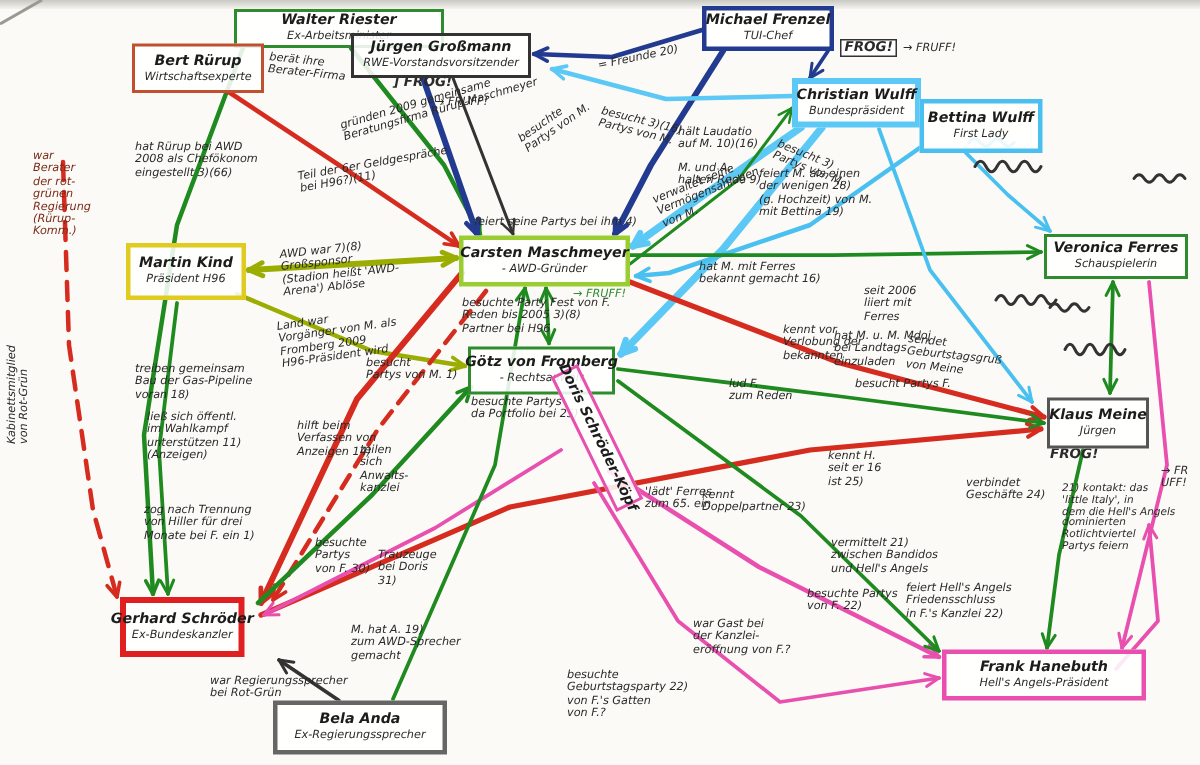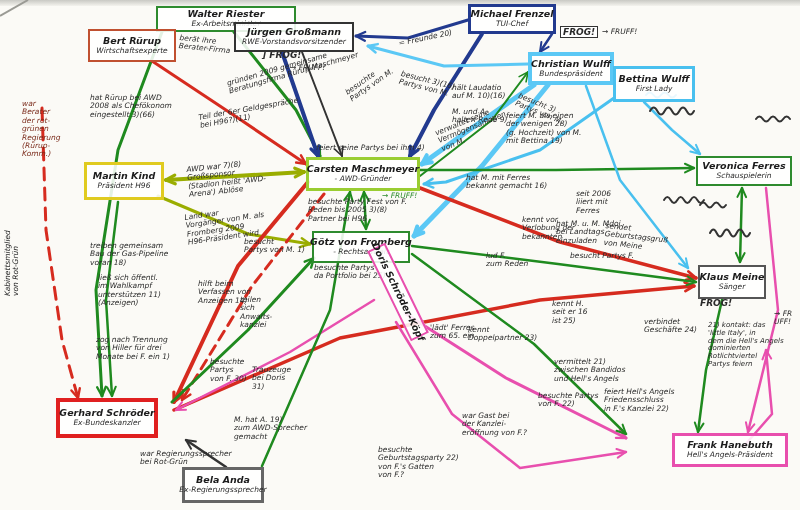--- a/index.html
+++ b/index.html
@@ -320,31 +320,31 @@
       <div class="node" style="left: 306px; top: 157px; width: 114px; height: 34px; border-color: rgb(154, 205, 50); border-width: 3px;">
         <div class="node-title">Carsten Maschmeyer</div>
         <div class="node-sub">- AWD-Gründer</div>
       </div>
       <div class="node" style="left: 312px; top: 231px; width: 98px; height: 32px; border-color: rgb(46, 139, 46); border-width: 2px;">
         <div class="node-title">Götz von Fromberg</div>
         <div class="node-sub">- Rechtsanwalt</div>
       </div>
       <div class="node" style="left: 698px; top: 265px; width: 68px; height: 34px; border-color: rgb(85, 85, 85); border-width: 2px;">
         <div class="node-title">Klaus Meine</div>
-        <div class="node-sub">Sänger</div>
-      </div>
-      <div class="node" style="left: 56px; top: 398px; width: 102px; height: 40px; border-color: rgb(224, 32, 32); border-width: 4px;">
+        <div class="node-sub">Jürgen</div>
+      </div>
+      <div class="node" style="left: 80px; top: 398px; width: 83px; height: 40px; border-color: rgb(224, 32, 32); border-width: 4px;">
         <div class="node-title">Gerhard Schröder</div>
         <div class="node-sub">Ex-Bundeskanzler</div>
       </div>
       <div class="node" style="left: 348px; top: 282px; width: 100px; height: 20px; border-color: rgb(232, 79, 174); border-width: 2px; transform: rotate(64deg);">
         <div class="node-title">Doris Schröder-Köpf</div>
       </div>
-      <div class="node" style="left: 628px; top: 433px; width: 116px; height: 34px; border-color: rgb(232, 79, 174); border-width: 3px; margin-left: 44px;">
+      <div class="node" style="left: 628px; top: 433px; width: 136px; height: 34px; border-color: rgb(232, 79, 174); border-width: 3px;">
         <div class="node-title">Frank Hanebuth</div>
         <div class="node-sub">Hell's Angels-Präsident</div>
       </div>
-      <div class="node" style="left: 182px; top: 467px; width: 82px; height: 36px; border-color: rgb(102, 102, 102); border-width: 3px; text-align: right;">
+      <div class="node" style="left: 182px; top: 467px; width: 116px; height: 36px; border-color: rgb(102, 102, 102); border-width: 3px; text-align: right;">
         <div class="node-title">Bela Anda</div>
         <div class="node-sub">Ex-Regierungssprecher</div>
       </div>
     </div>
 </div>
 
 </body></html>

